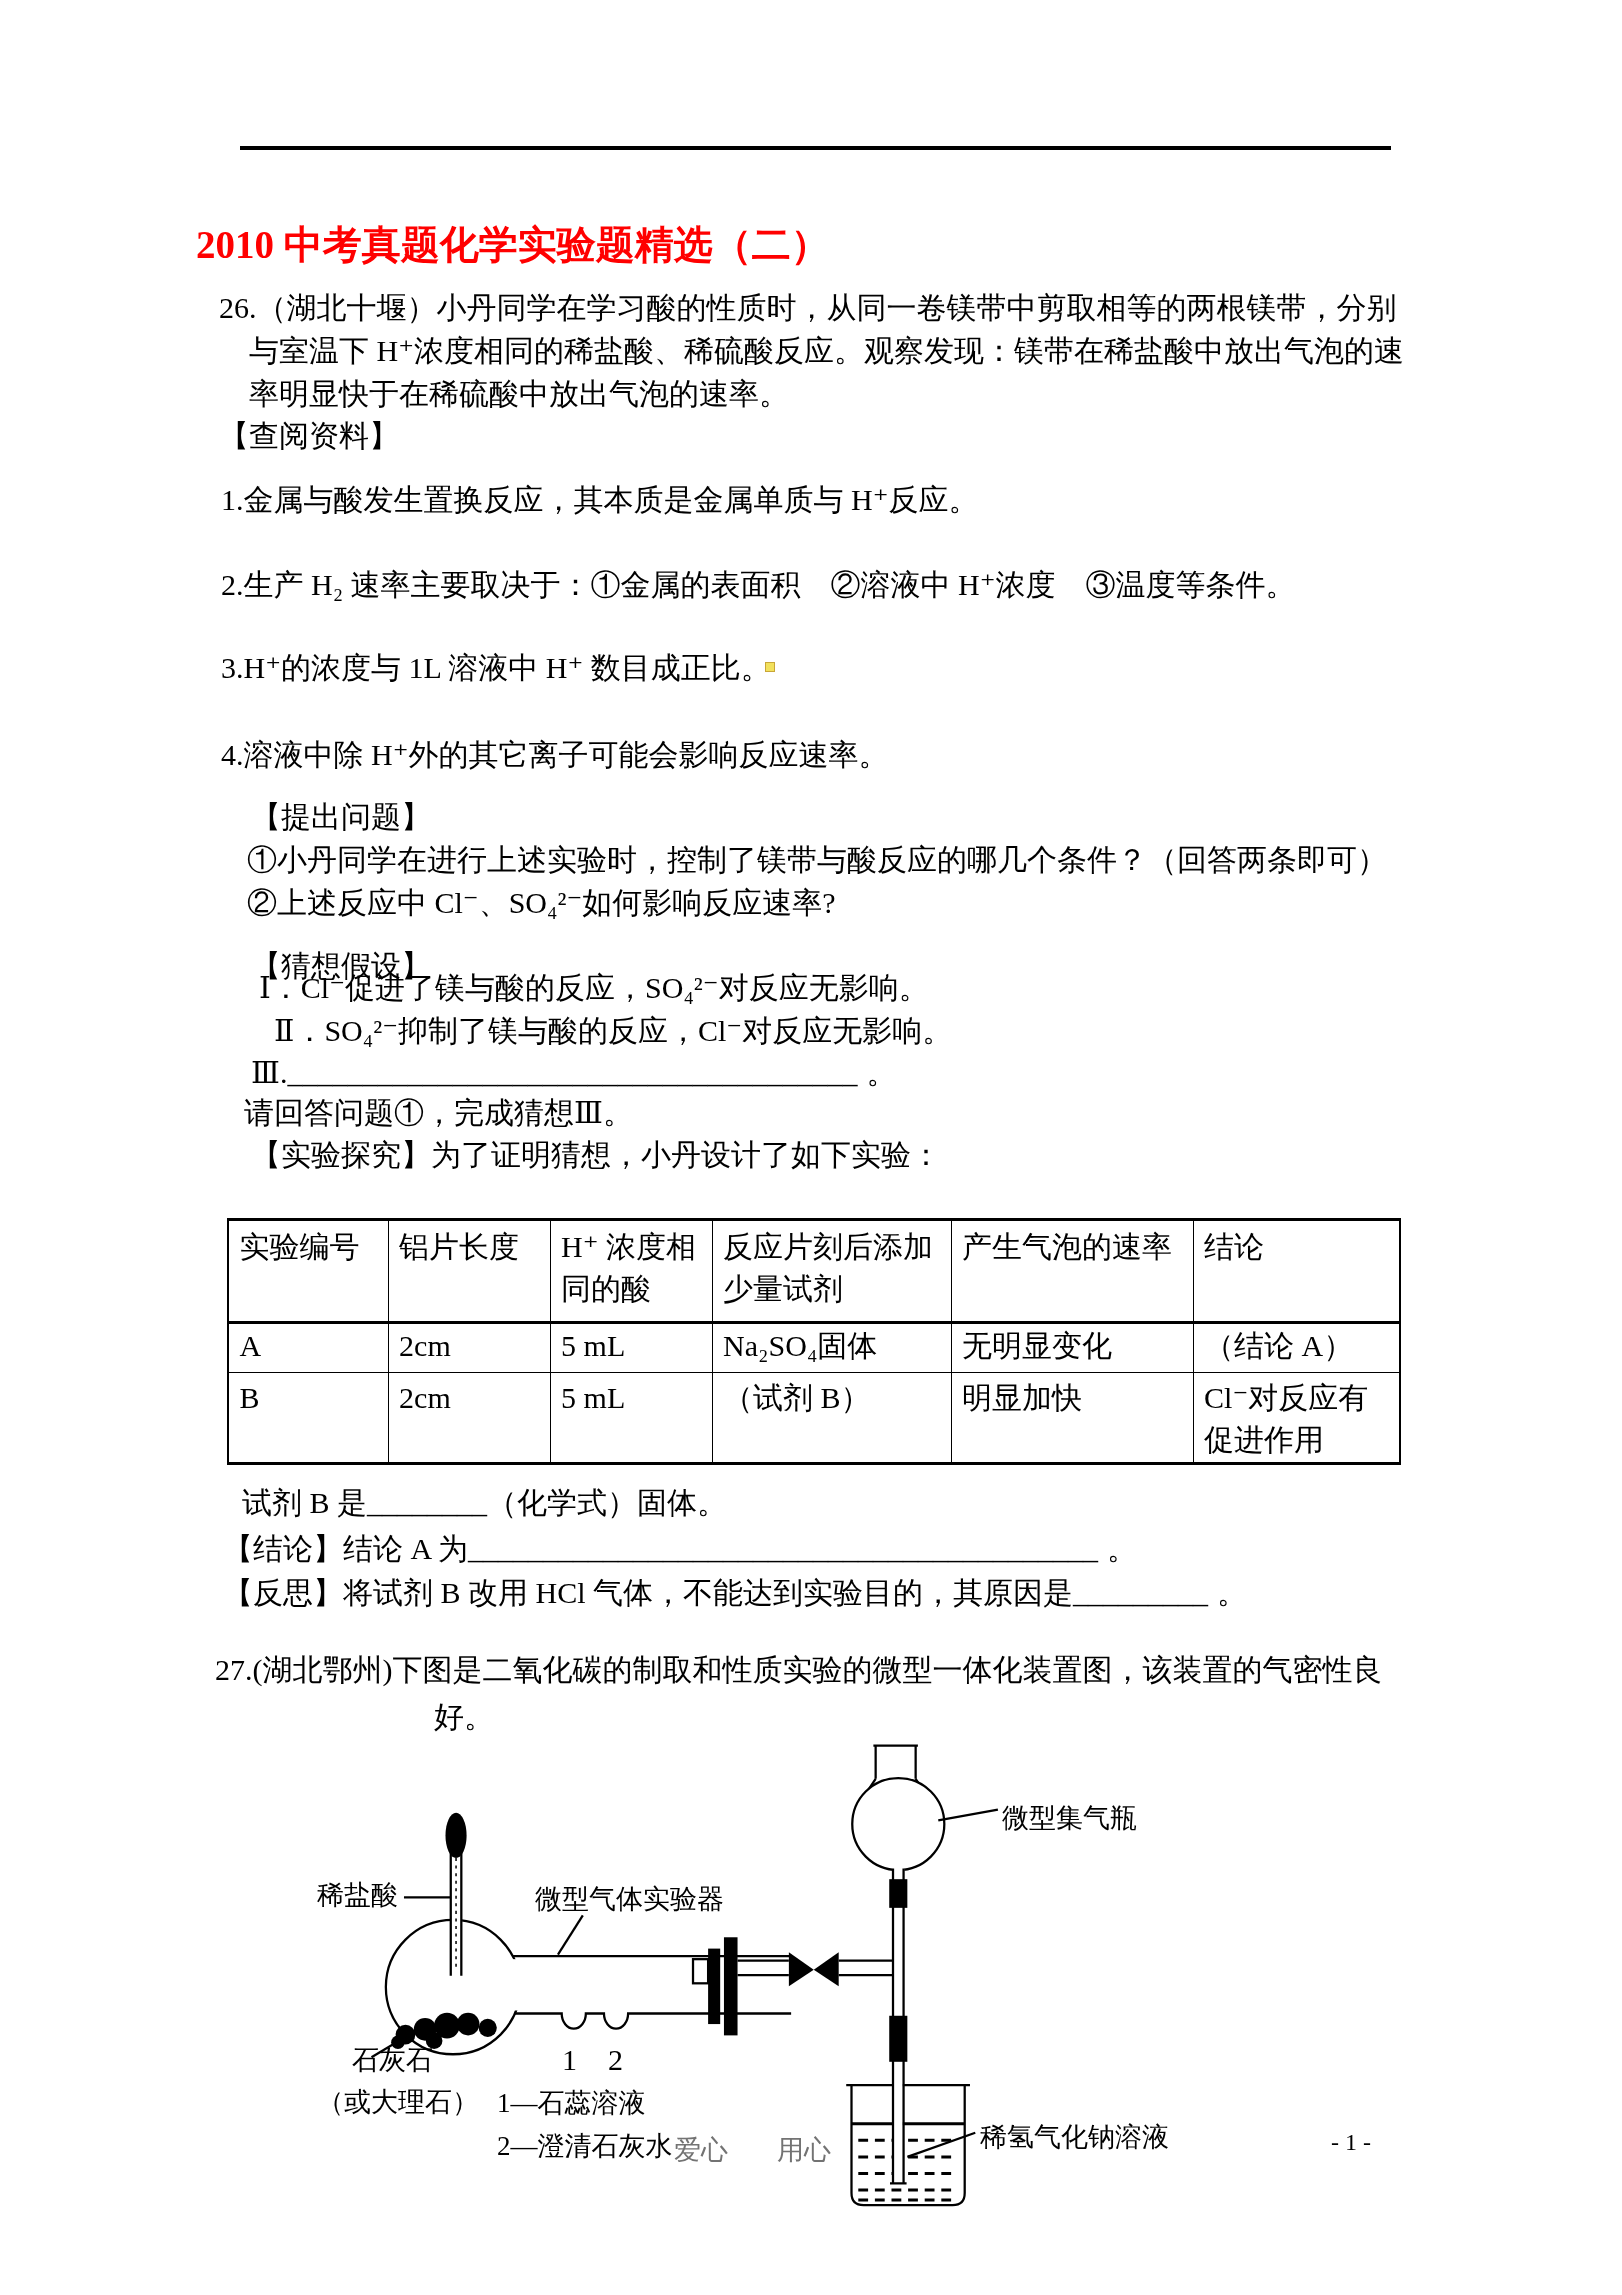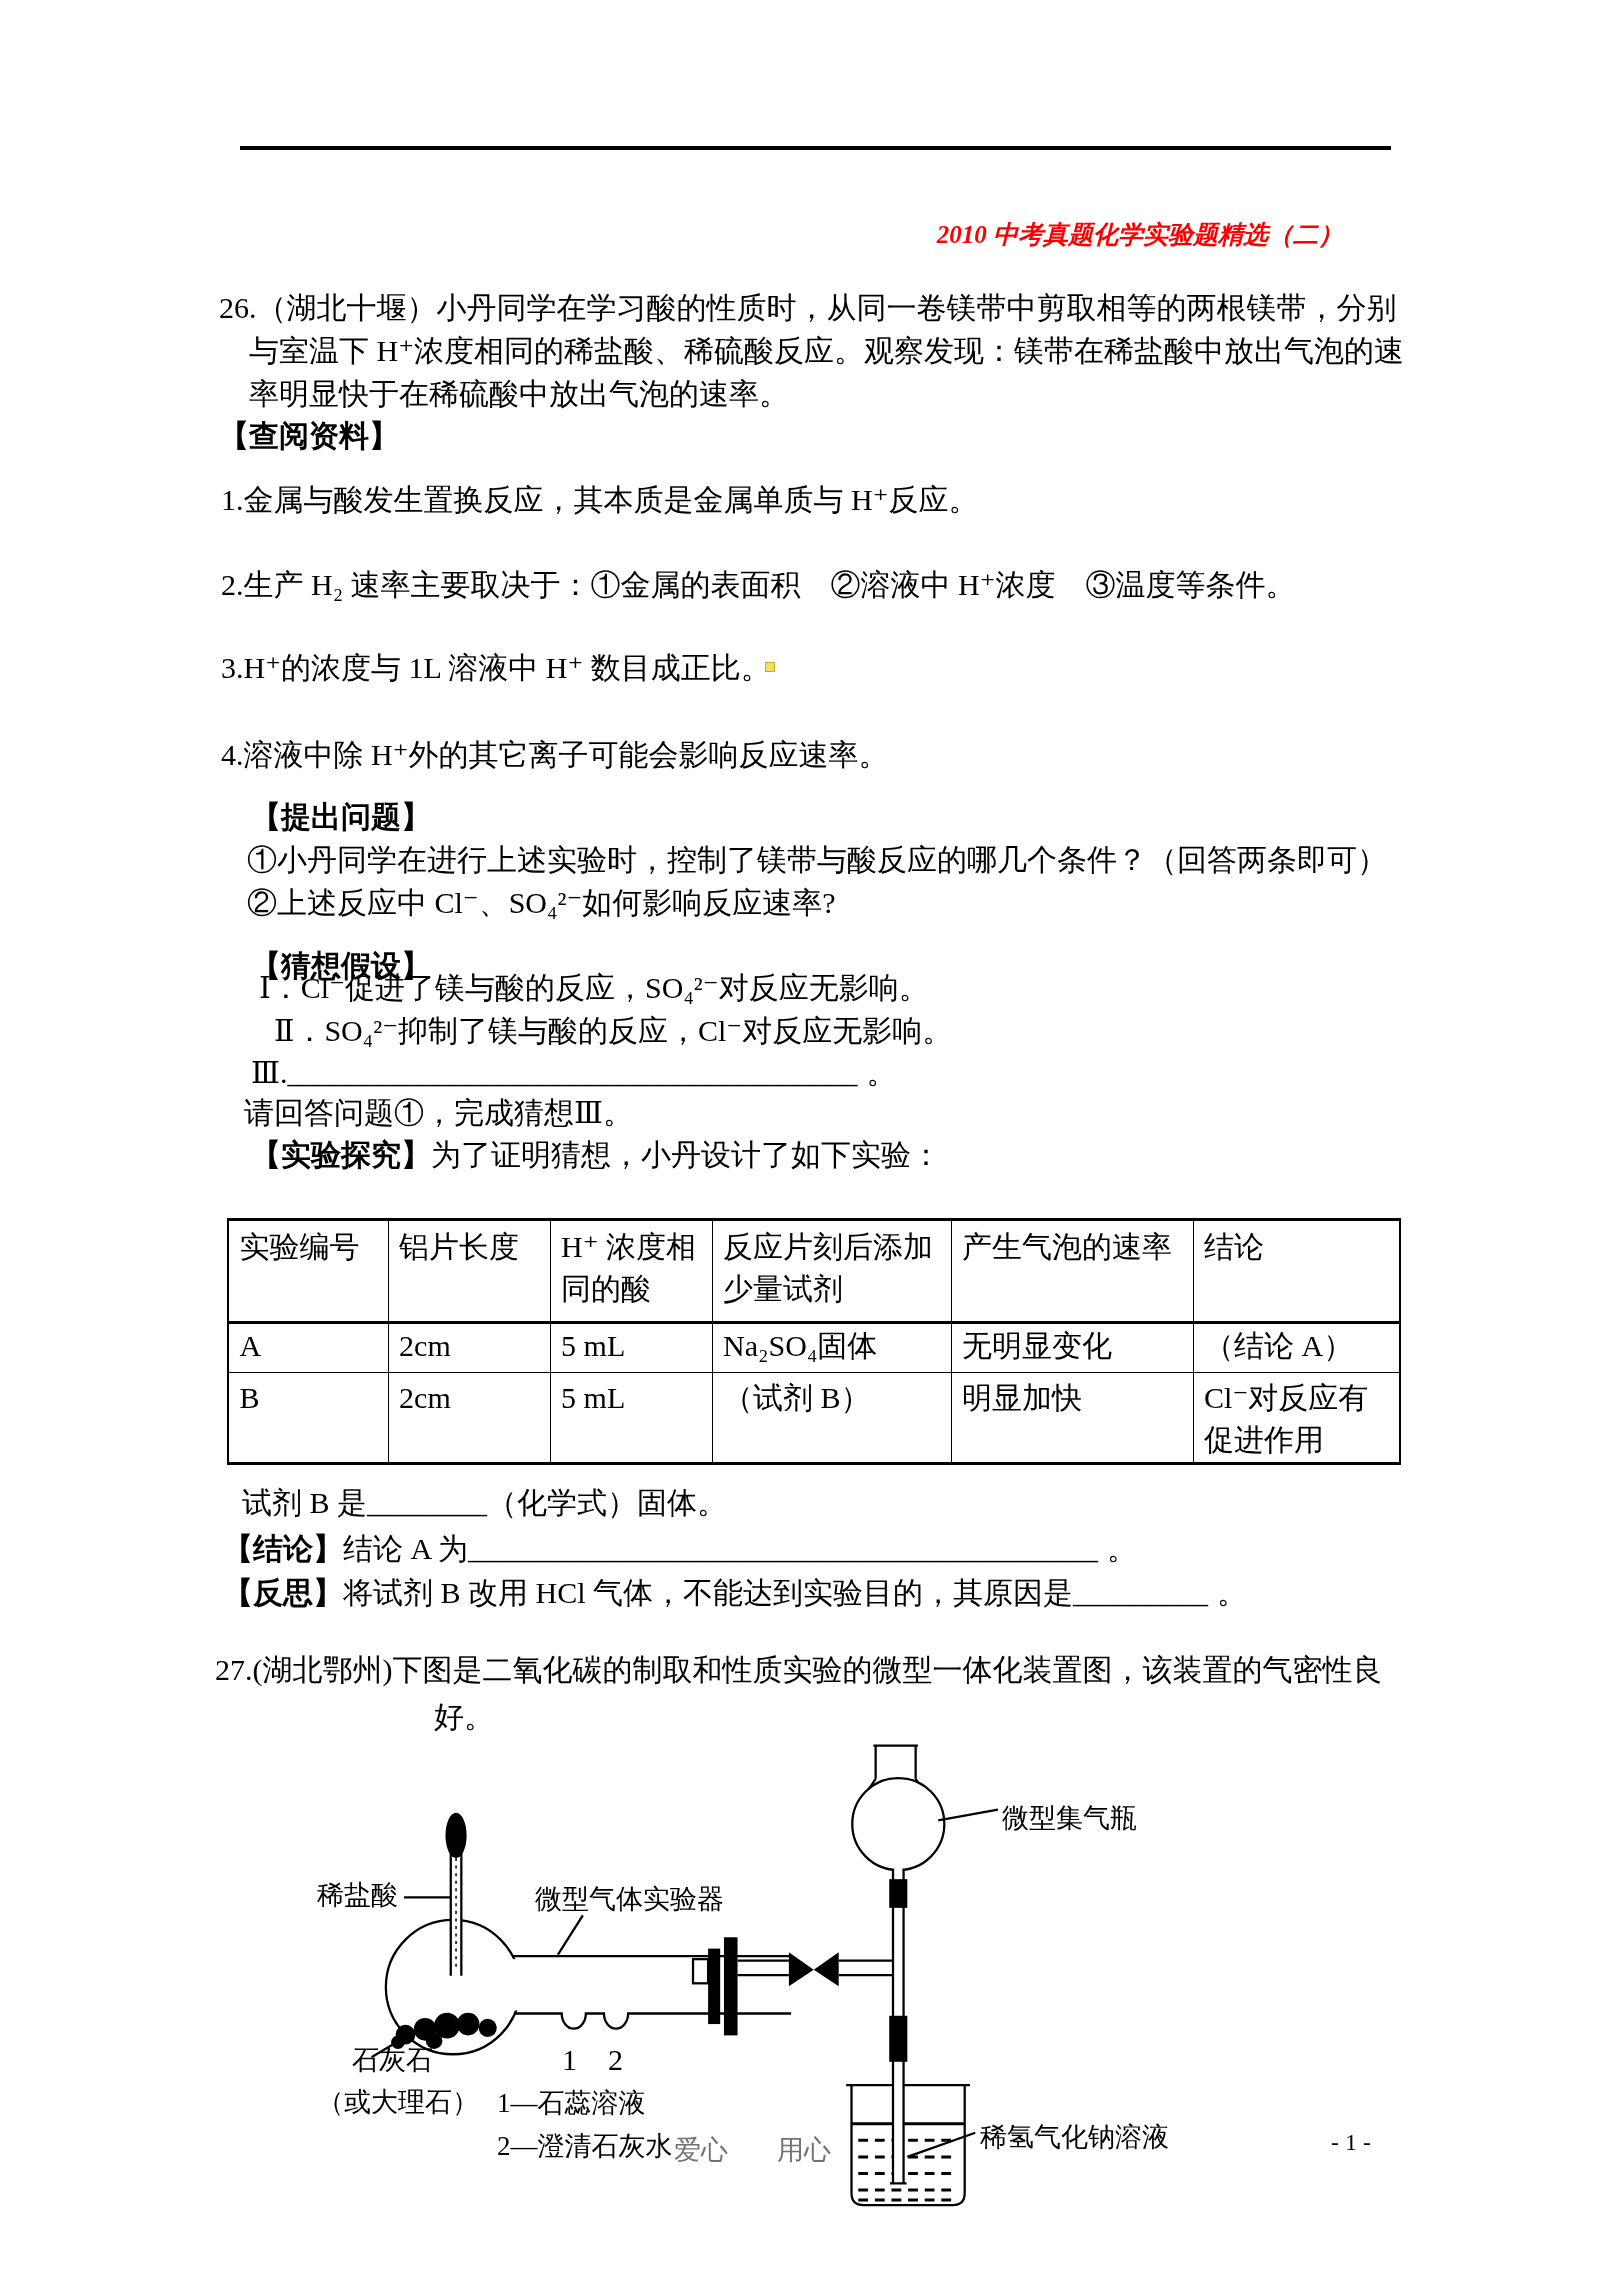--- a/index.html
+++ b/index.html
@@ -1,26 +1,26 @@
 <!DOCTYPE html>
 <html style="font-size:12px"><head>
 <meta charset="utf-8">
 <style>
   html,body{margin:0;padding:0;background:#ffffff;}
   body{width:1623px;height:2295px;position:relative;font-family:"Liberation Serif","DejaVu Serif",serif;color:#000;}
   .tl{position:absolute;white-space:nowrap;font-size:30px;line-height:1.12;}
-  .hd{font-weight:bold;}
+  .hd{font-weight:normal;}
   .blank{letter-spacing:0px;}
   .period{margin-left:9px;}
   .rule{position:absolute;background:#000;}
   .dlabel{position:absolute;white-space:nowrap;font-size:27px;line-height:1.1;}
   .wm{color:#737373;}
   .pagenum{position:absolute;font-size:24px;line-height:1;}
   .dot{position:absolute;width:8.3px;height:7.5px;background:#F2E15C;border:0.8px solid #C9A637;}
-  #title{position:absolute;left:196px;top:218px;width:1147px;text-align:right;font-size:25px;font-weight:bold;white-space:nowrap;font-style:italic;}
+  #title{position:absolute;left:196px;top:218px;width:1147px;text-align:left;font-size:39px;font-weight:bold;white-space:nowrap;}
   #qtable{position:absolute;left:227px;top:1218px;width:1172px;border-collapse:collapse;table-layout:fixed;
           border-top:3.8px solid #000;border-bottom:3.8px solid #000;border-left:2.3px solid #000;border-right:2.3px solid #000;}
   #qtable th,#qtable td{border:1.5px solid #000;font-size:30px;font-weight:normal;text-align:left;
           vertical-align:top;padding:4.5px 4.5px 0 10.6px;line-height:42px;overflow:hidden;}
   #qtable thead th{border-bottom:3px solid #000;height:95px;}
   #qtable tr.rA td{height:45px;line-height:38px;padding-top:3px;}
   #qtable tr.rB td{height:85px;}
   svg{position:absolute;left:0;top:0;}
 </style>
 </head>

